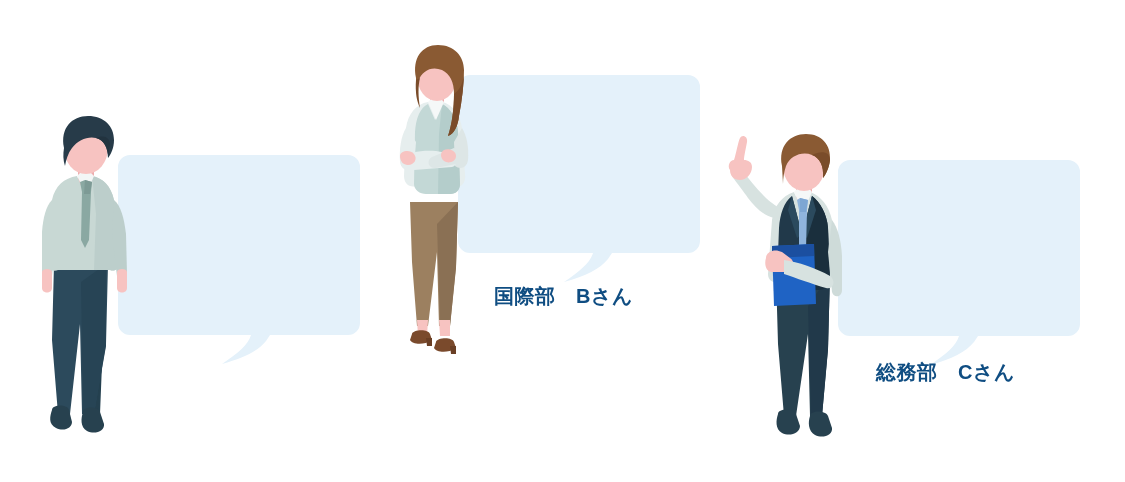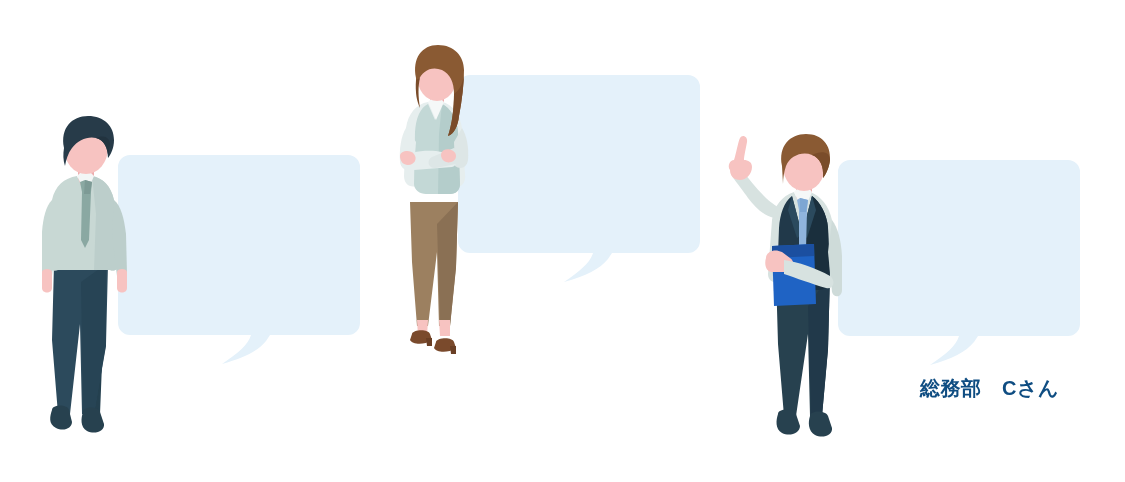--- a/index.html
+++ b/index.html
@@ -177,16 +177,17 @@
 
       <ellipse cx="86" cy="32" rx="21" ry="25" fill="#f7c3c1"></ellipse>
 
       <path d="M64,32 C60,12 72,0 88,0 C104,0 113,11 112,26 C111,34 108,40 105,44
                C106,32 102,24 94,21 C84,17 72,22 68,32 C66,38 65,44 65,50 Z" fill="#8a5a33"></path>
       <path d="M94,21 C102,24 106,32 105,44 C108,40 111,34 112,26 C112,18 104,16 94,21 Z" fill="#7a4c2a"></path>
     </svg>
   </div>
 
 
+  <div class="label" style="left:494px;top:286px;">国際部　Bさん</div>
 
-  <div class="label" style="left:876px;top:378px;margin-left:44px;">総務部　Cさん</div>
+  <div class="label" style="left:876px;top:362px;">総務部　Cさん</div>
 
 </div>
 
 </body></html>

